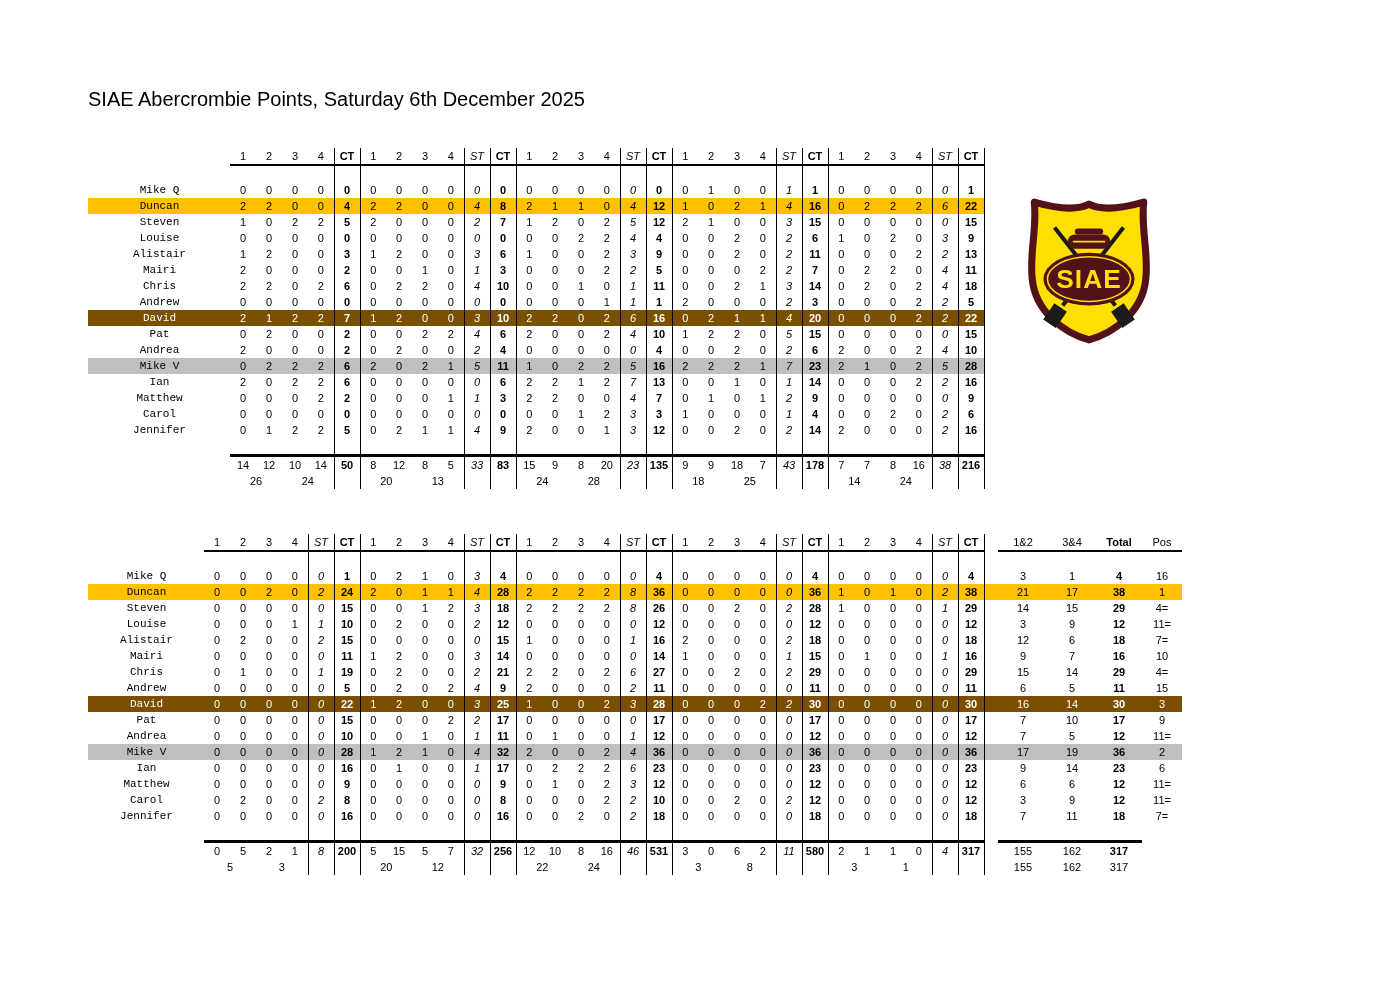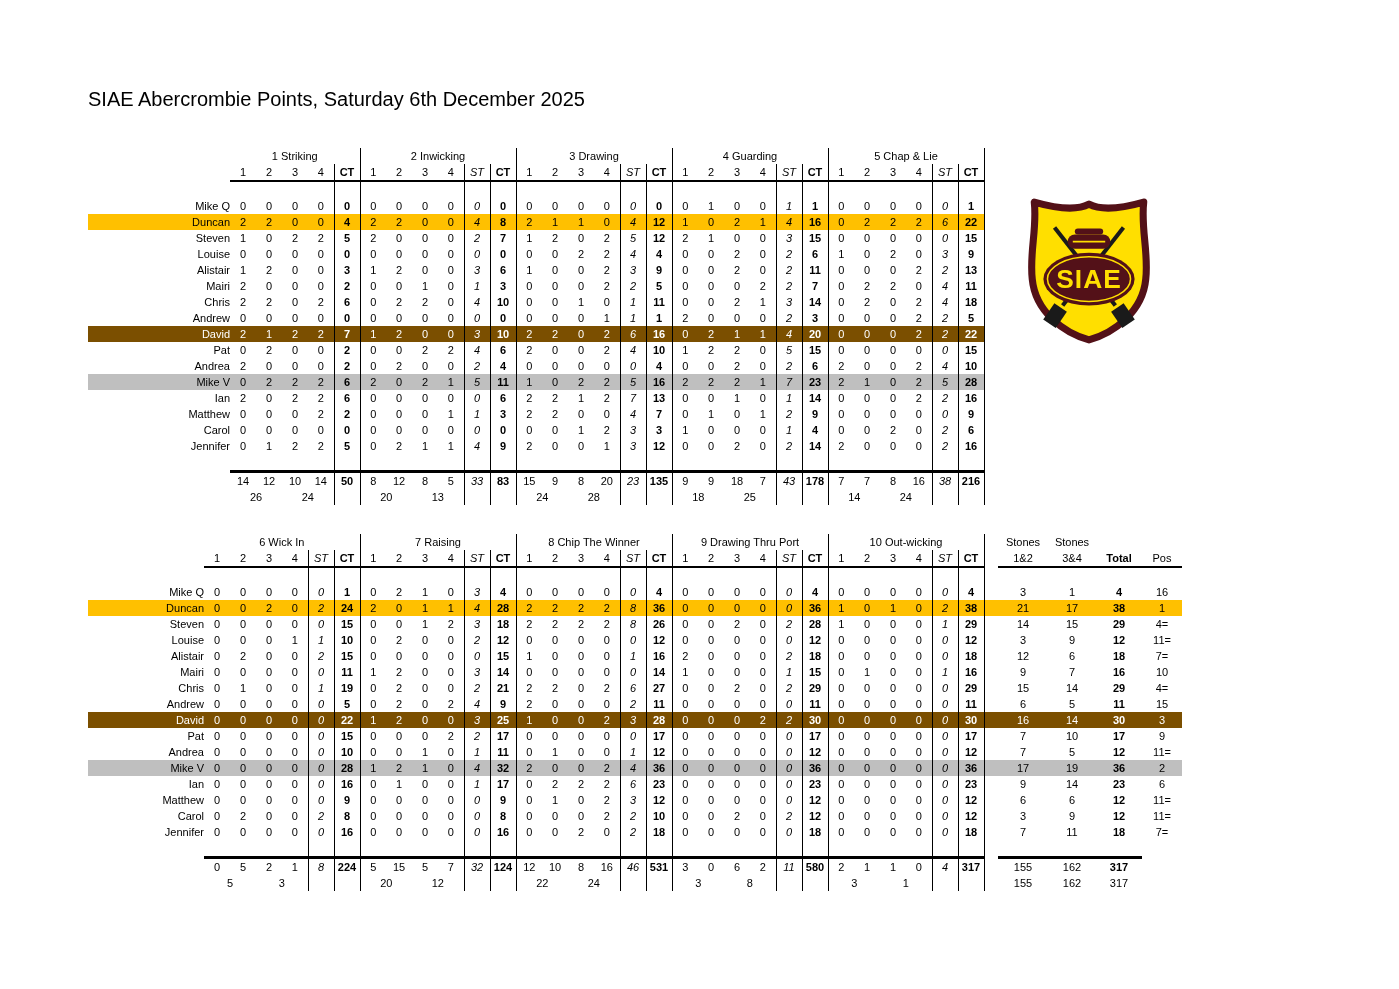--- a/index.html
+++ b/index.html
@@ -11,21 +11,21 @@
     position:absolute;left:88px;top:88px;font-size:20px;font-weight:normal;margin:0;
   }
   #table1{position:absolute;left:88px;top:148px;}
   #table2{position:absolute;left:88px;top:534px;}
   #logo{position:absolute;left:1020px;top:194px;width:138px;height:152px;}
   table{border-collapse:collapse;table-layout:fixed;}
   td{
     height:16px;line-height:16px;padding:0;font-size:11px;text-align:center;
     vertical-align:middle;white-space:nowrap;overflow:hidden;
   }
-  td.name{text-align:right;padding-left:1px;}
+  td.name{text-align:center;padding-left:1px;font-family:Liberation Mono, monospace;}
   .st{font-style:italic;}
   .ct{font-weight:bold;}
   .bl{border-left:1px solid #000;}
   .br{border-right:1px solid #000;}
   .hu{border-bottom:2px solid #000;}
   .tt{border-top:3px solid #000;}
   tr.hl-gold{background:var(--gold,#FFC000);}
   tr.hl-brown{background:var(--brown,#7B4F00);color:#fff;}
   tr.hl-gray{background:var(--gray,#BFBFBF);padding-left:31px;}
 </style>
@@ -62,28 +62,20 @@
         <col style="width: 26px;">
         <col style="width: 26px;">
         <col style="width: 26px;">
         <col style="width: 26px;">
         <col style="width: 26px;">
         <col style="width: 26px;">
         <col style="width: 26px;">
         <col style="width: 26px;">
       </colgroup>
       <tbody>
-        <tr>
-          <td class="name"></td>
-          <td class="br" colspan="5">1 Striking</td>
-          <td class="br" colspan="6">2 Inwicking</td>
-          <td class="br" colspan="6">3 Drawing</td>
-          <td class="br" colspan="6">4 Guarding</td>
-          <td class="br" colspan="6">5 Chap &amp; Lie</td>
-        </tr>
         <tr>
           <td class="name"></td>
           <td class="hu">1</td>
           <td class="hu">2</td>
           <td class="hu">3</td>
           <td class="hu">4</td>
           <td class="hu ct bl br">CT</td>
           <td class="hu">1</td>
           <td class="hu">2</td>
           <td class="hu">3</td>
@@ -776,33 +768,20 @@
         <col style="width: 26px;">
         <col style="width: 26px;">
         <col style="width: 26px;">
         <col style="width: 14px;">
         <col style="width: 50px;">
         <col style="width: 48px;">
         <col style="width: 46px;">
         <col style="width: 40px;">
       </colgroup>
       <tbody>
-        <tr>
-          <td class="name"></td>
-          <td class="br" colspan="6">6 Wick In</td>
-          <td class="br" colspan="6">7 Raising</td>
-          <td class="br" colspan="6">8 Chip The Winner</td>
-          <td class="br" colspan="6">9 Drawing Thru Port</td>
-          <td class="br" colspan="6">10 Out-wicking</td>
-          <td></td>
-          <td>Stones</td>
-          <td>Stones</td>
-          <td></td>
-          <td></td>
-        </tr>
         <tr>
           <td class="name"></td>
           <td class="hu">1</td>
           <td class="hu">2</td>
           <td class="hu">3</td>
           <td class="hu">4</td>
           <td class="hu st bl">ST</td>
           <td class="hu ct bl br">CT</td>
           <td class="hu">1</td>
           <td class="hu">2</td>
@@ -1518,27 +1497,27 @@
           <td></td>
           <td></td>
         </tr>
         <tr>
           <td class="name"></td>
           <td class="tt">0</td>
           <td class="tt">5</td>
           <td class="tt">2</td>
           <td class="tt">1</td>
           <td class="tt st bl">8</td>
-          <td class="tt ct bl br">224</td>
+          <td class="tt ct bl br">200</td>
           <td class="tt">5</td>
           <td class="tt">15</td>
           <td class="tt">5</td>
           <td class="tt">7</td>
           <td class="tt st bl">32</td>
-          <td class="tt ct bl br">124</td>
+          <td class="tt ct bl br">256</td>
           <td class="tt">12</td>
           <td class="tt">10</td>
           <td class="tt">8</td>
           <td class="tt">16</td>
           <td class="tt st bl">46</td>
           <td class="tt ct bl br">531</td>
           <td class="tt">3</td>
           <td class="tt">0</td>
           <td class="tt">6</td>
           <td class="tt">2</td>

